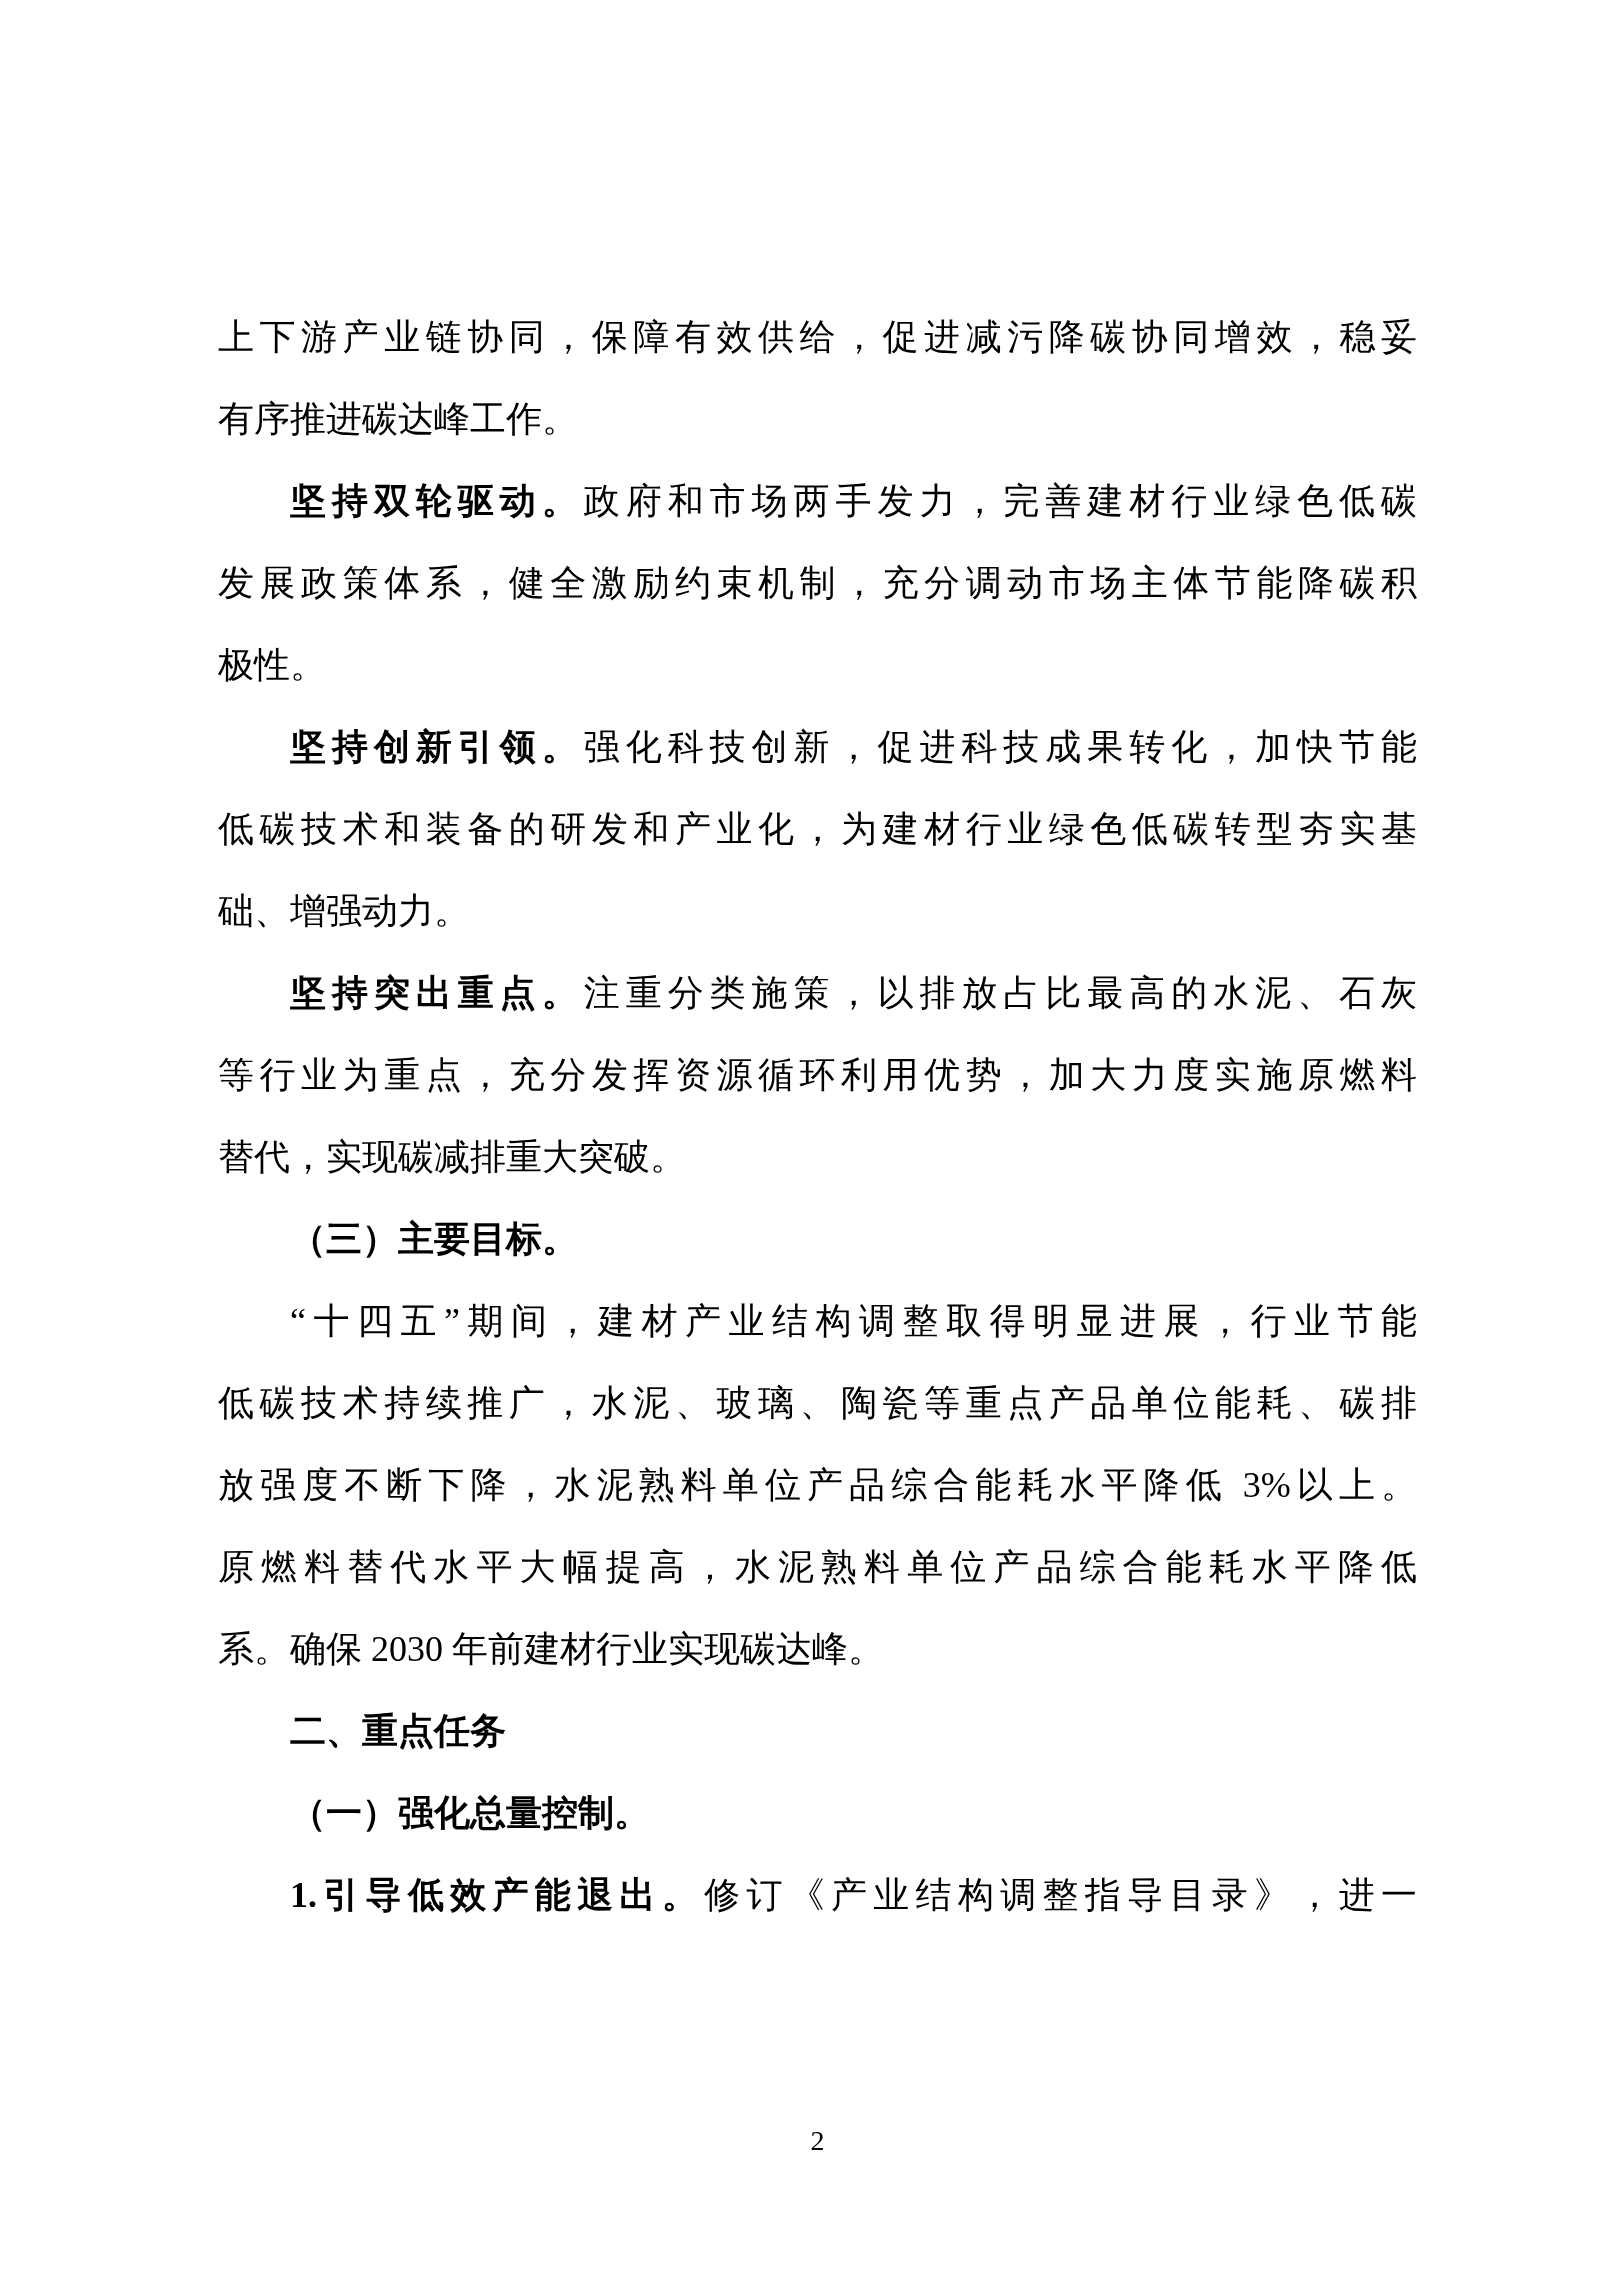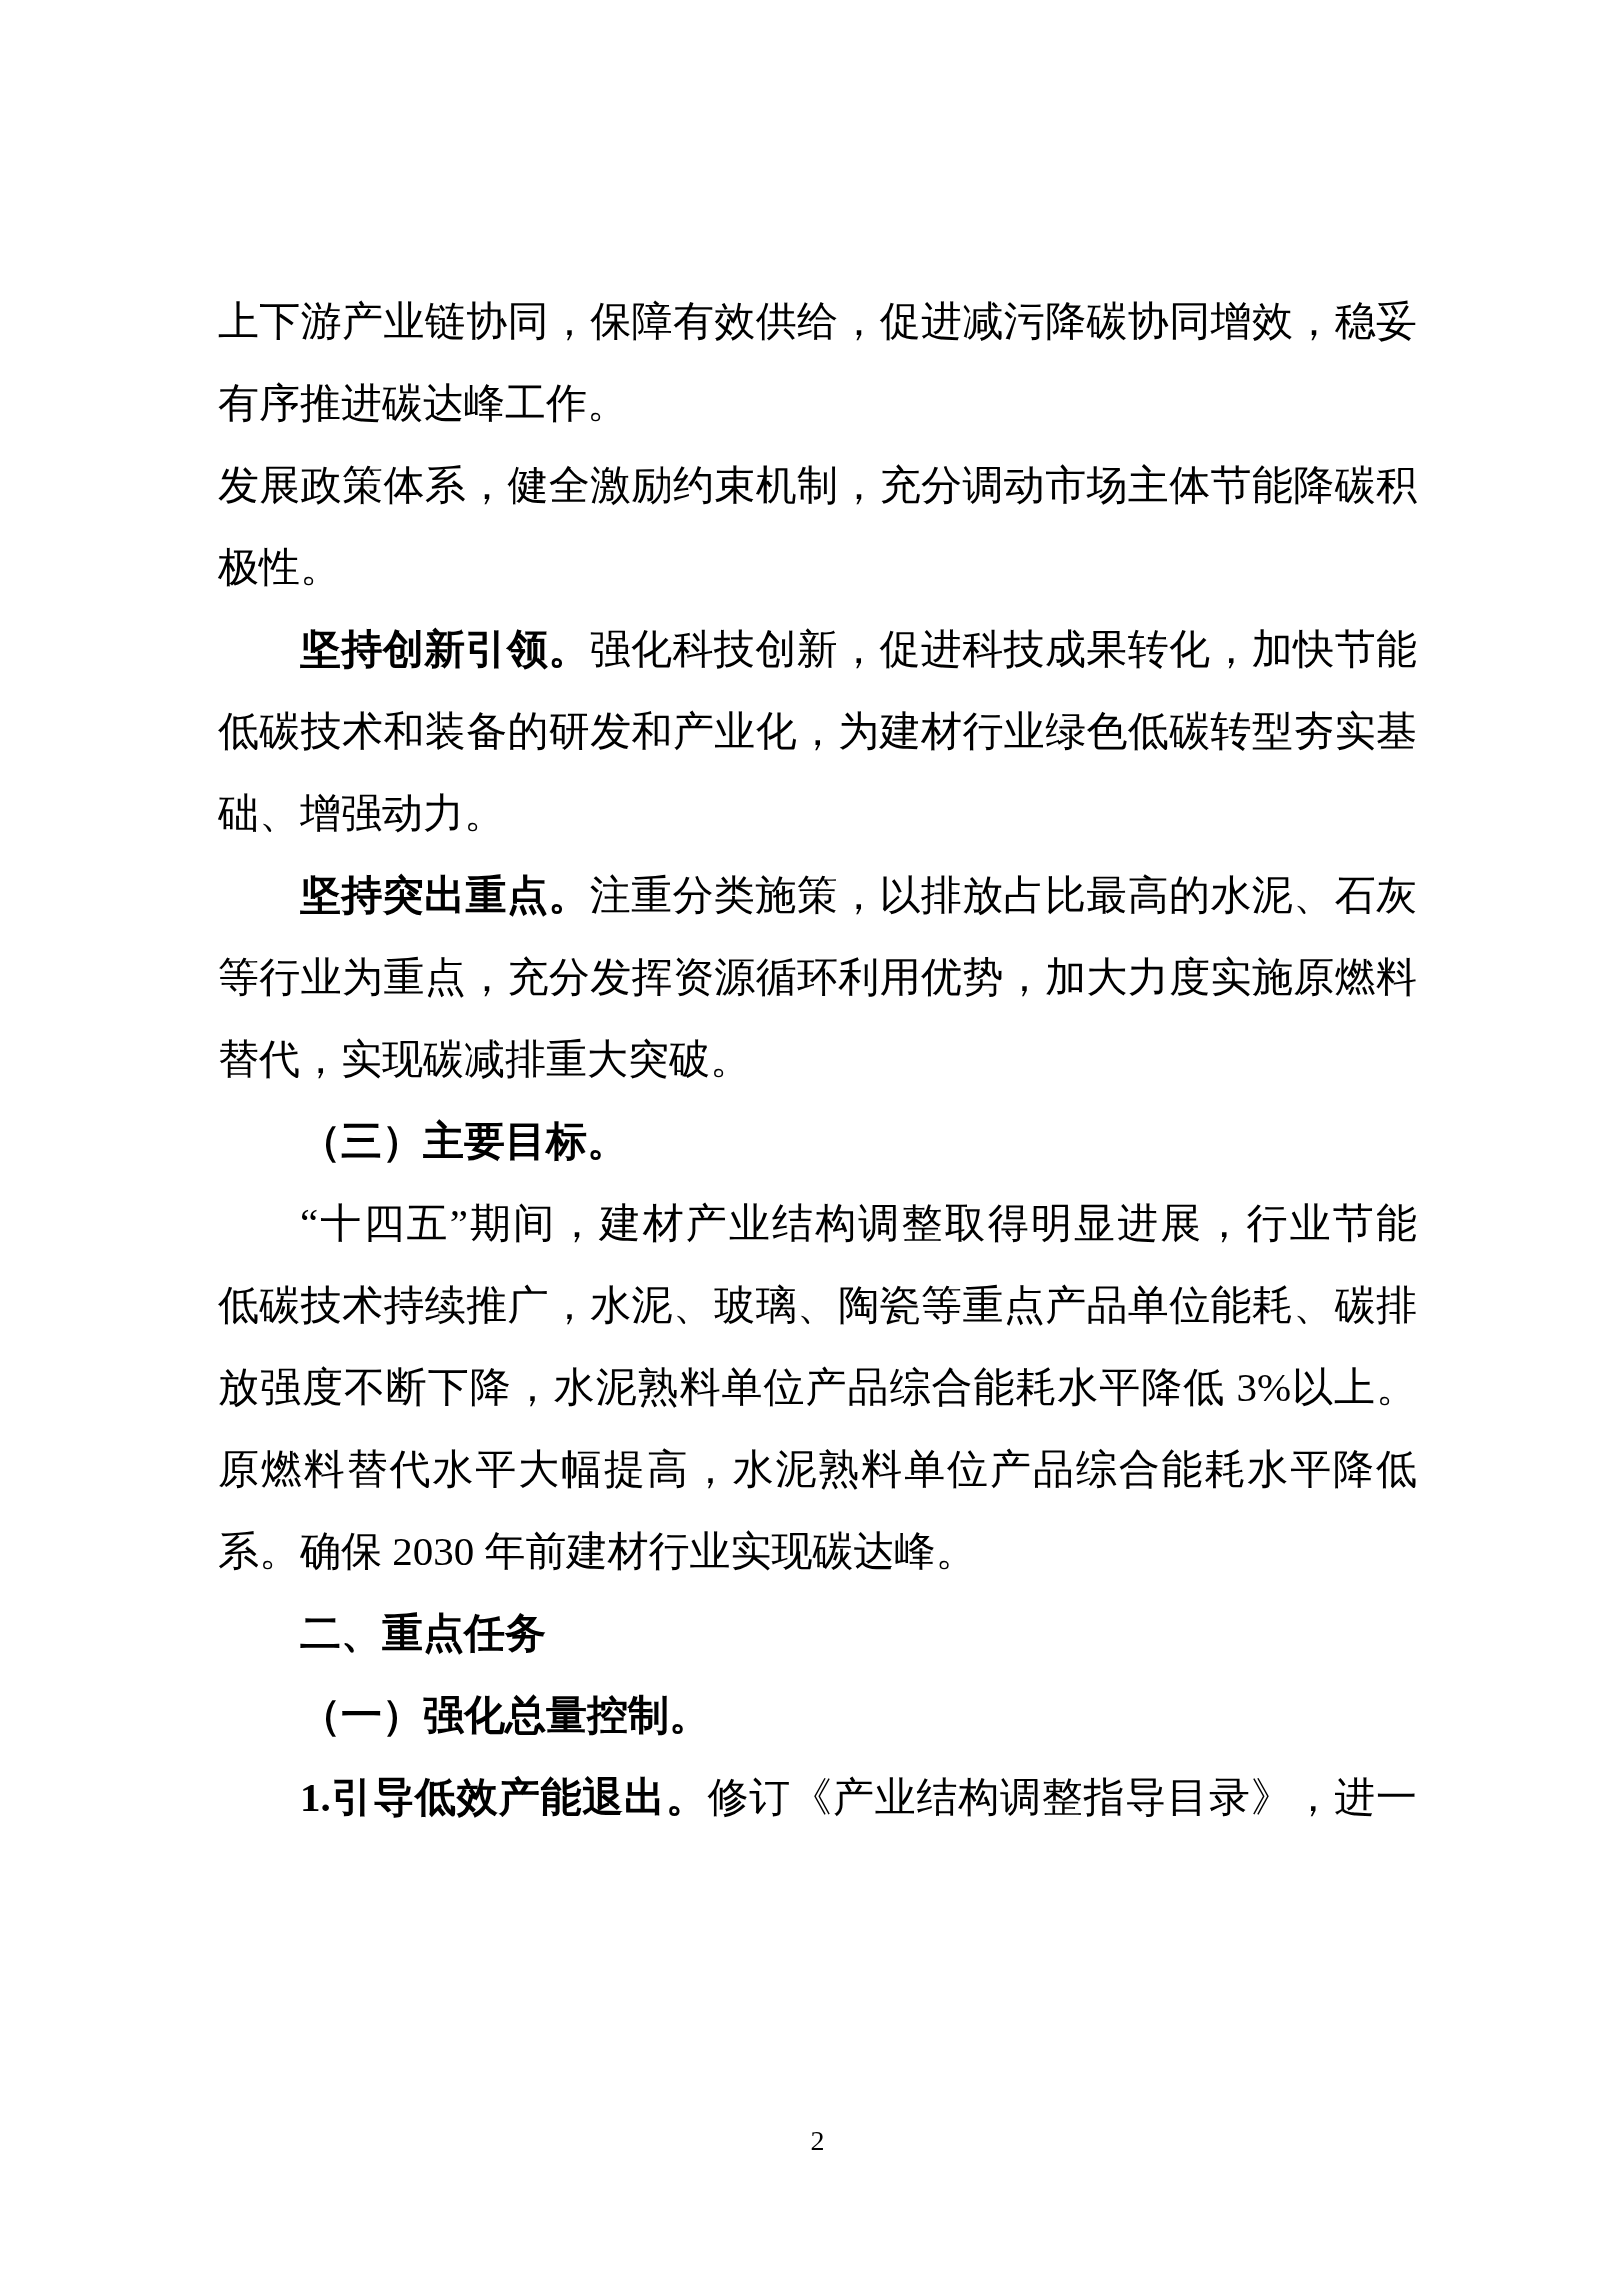--- a/index.html
+++ b/index.html
@@ -12,23 +12,23 @@
     width: 1621px;
     height: 2293px;
     background: #ffffff;
     color: #000000;
     font-family: "Liberation Serif", "DejaVu Serif", serif;
     overflow: hidden;
   }
   .content {
     position: absolute;
     left: 218px;
-    top: 280px;
+    top: 296px;
     width: 1199px;
-    font-size: 41px;
+    font-size: 36px;
     line-height: 82px;
     letter-spacing: 0;
   }
   .para { margin: 0; padding: 0; }
   .line {
     text-align: justify;
     text-align-last: justify;
     text-justify: inter-character;
     min-height: 82px;
   }
@@ -55,20 +55,21 @@
 </head>
 <body>
 
 <div class="page">
   <div class="content">
       <div class="para">
         <div class="line"><span class="seg">上下游产业链协同，保障有效供给，促进减污降碳协同增效，稳妥</span></div>
         <div class="line left"><span class="seg">有序推进碳达峰工作。</span></div>
       </div>
       <div class="para">
+        <div class="line indent"><span class="seg b">坚持双轮驱动。</span><span class="seg">政府和市场两手发力，完善建材行业绿色低碳</span></div>
         <div class="line"><span class="seg">发展政策体系，健全激励约束机制，充分调动市场主体节能降碳积</span></div>
         <div class="line left"><span class="seg">极性。</span></div>
       </div>
       <div class="para">
         <div class="line indent"><span class="seg b">坚持创新引领。</span><span class="seg">强化科技创新，促进科技成果转化，加快节能</span></div>
         <div class="line"><span class="seg">低碳技术和装备的研发和产业化，为建材行业绿色低碳转型夯实基</span></div>
         <div class="line left"><span class="seg">础、增强动力。</span></div>
       </div>
       <div class="para">
         <div class="line indent"><span class="seg b">坚持突出重点。</span><span class="seg">注重分类施策，以排放占比最高的水泥、石灰</span></div>

